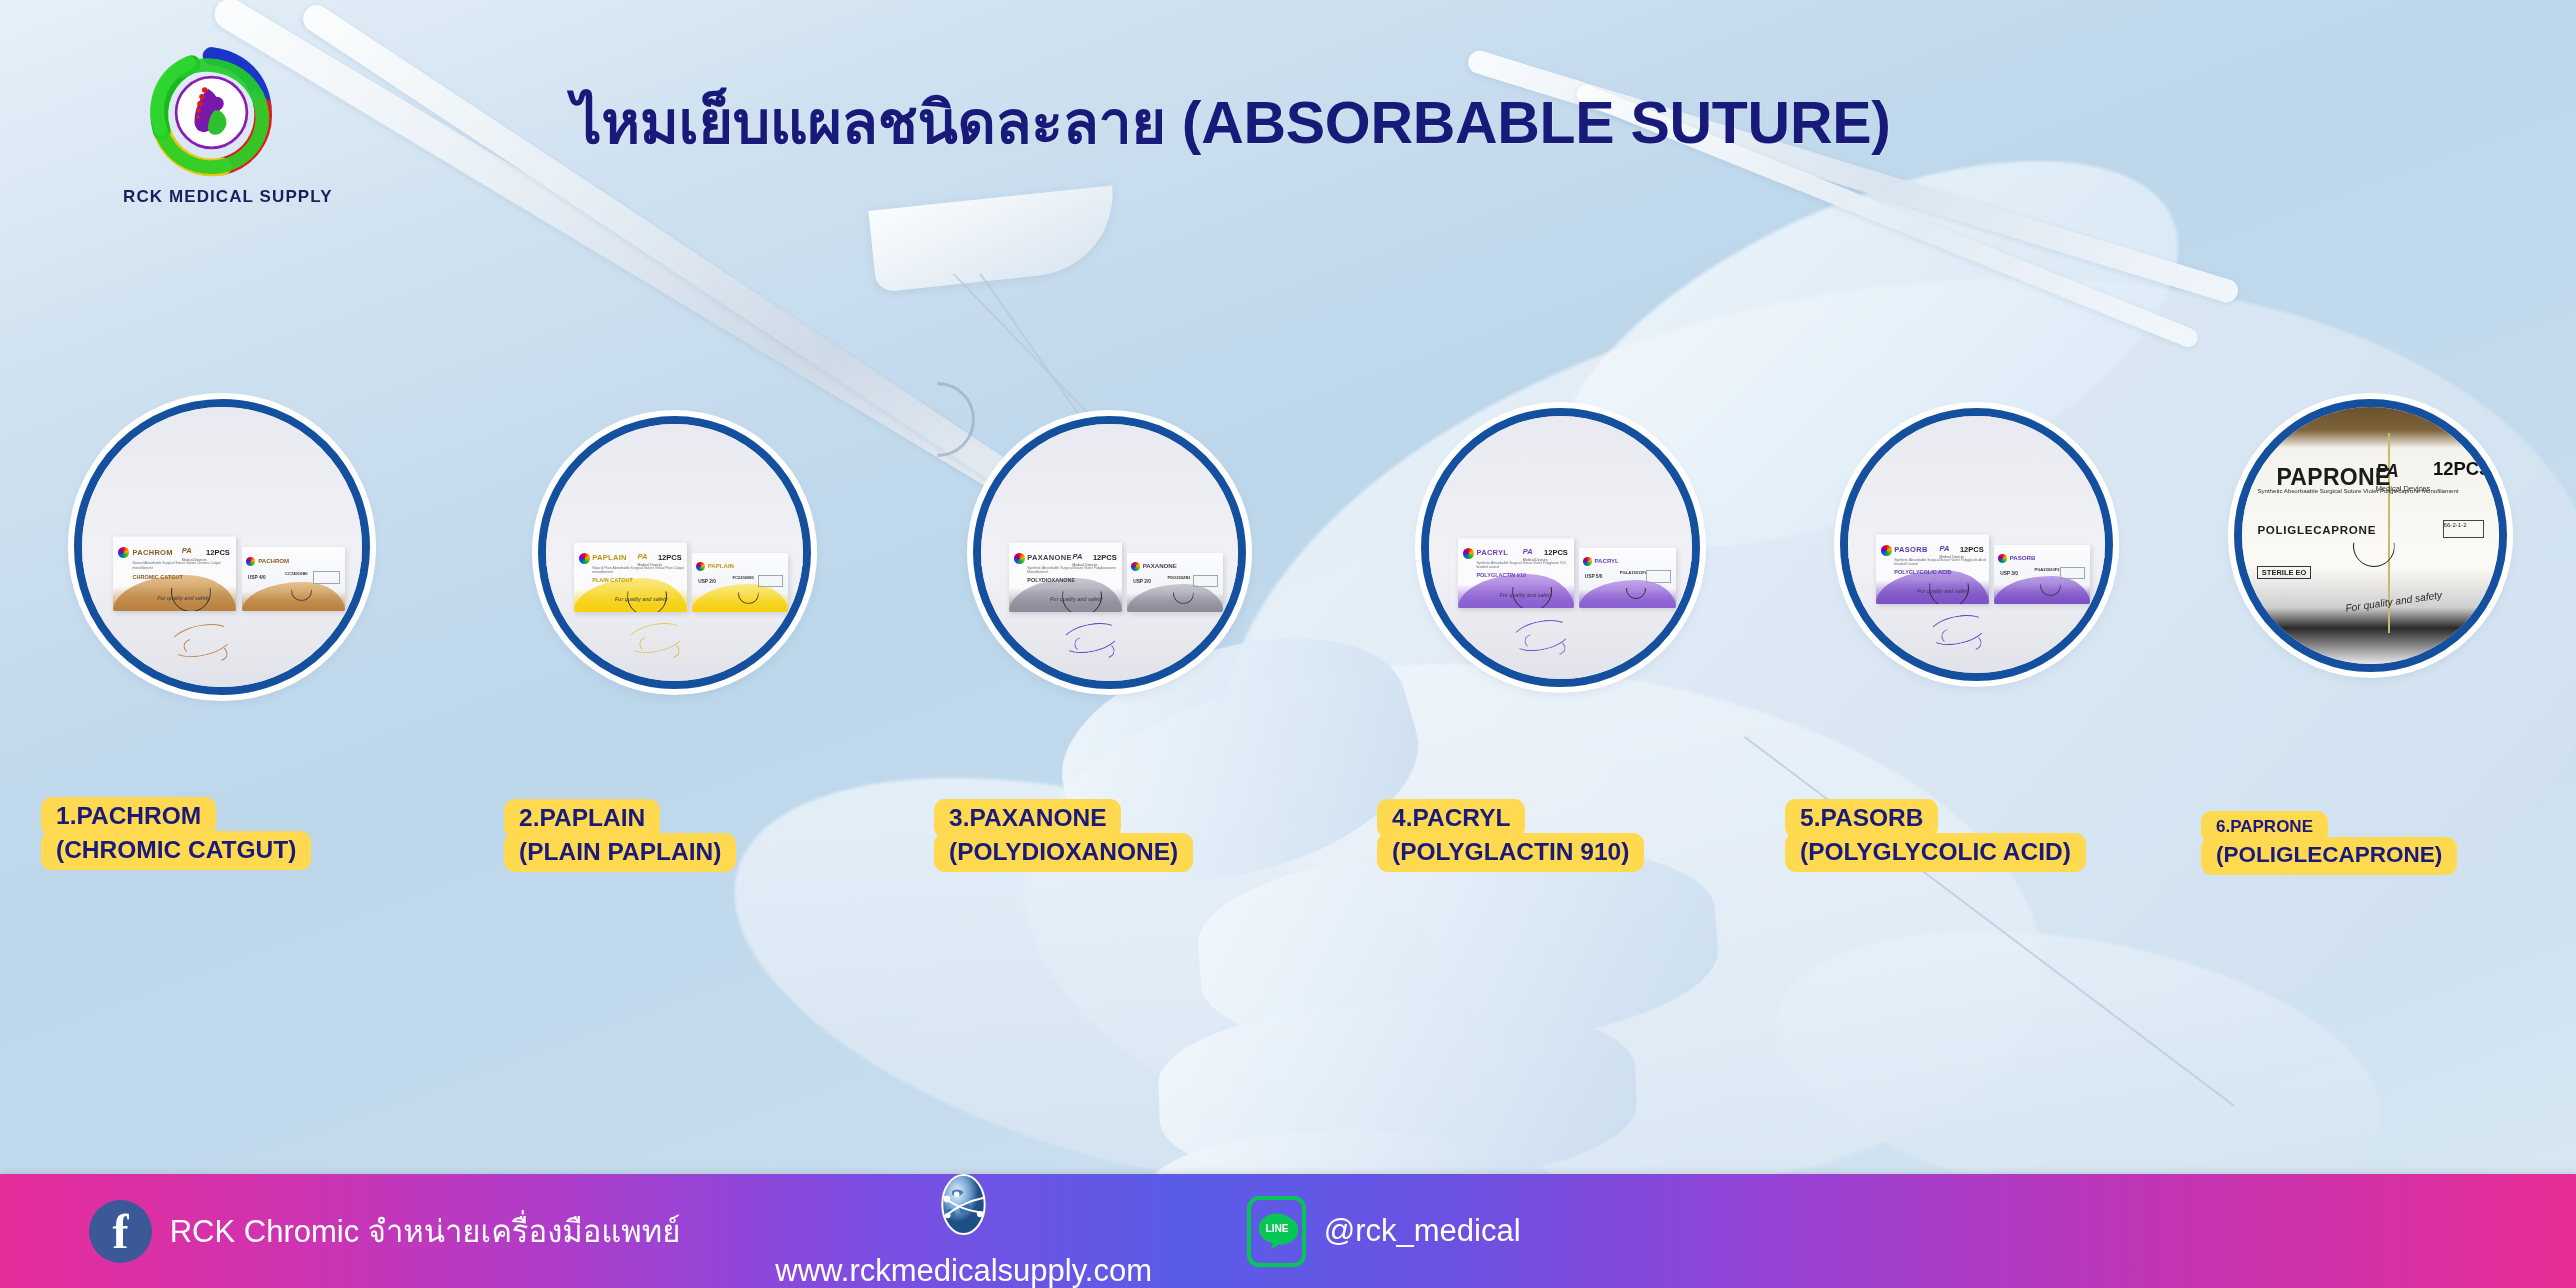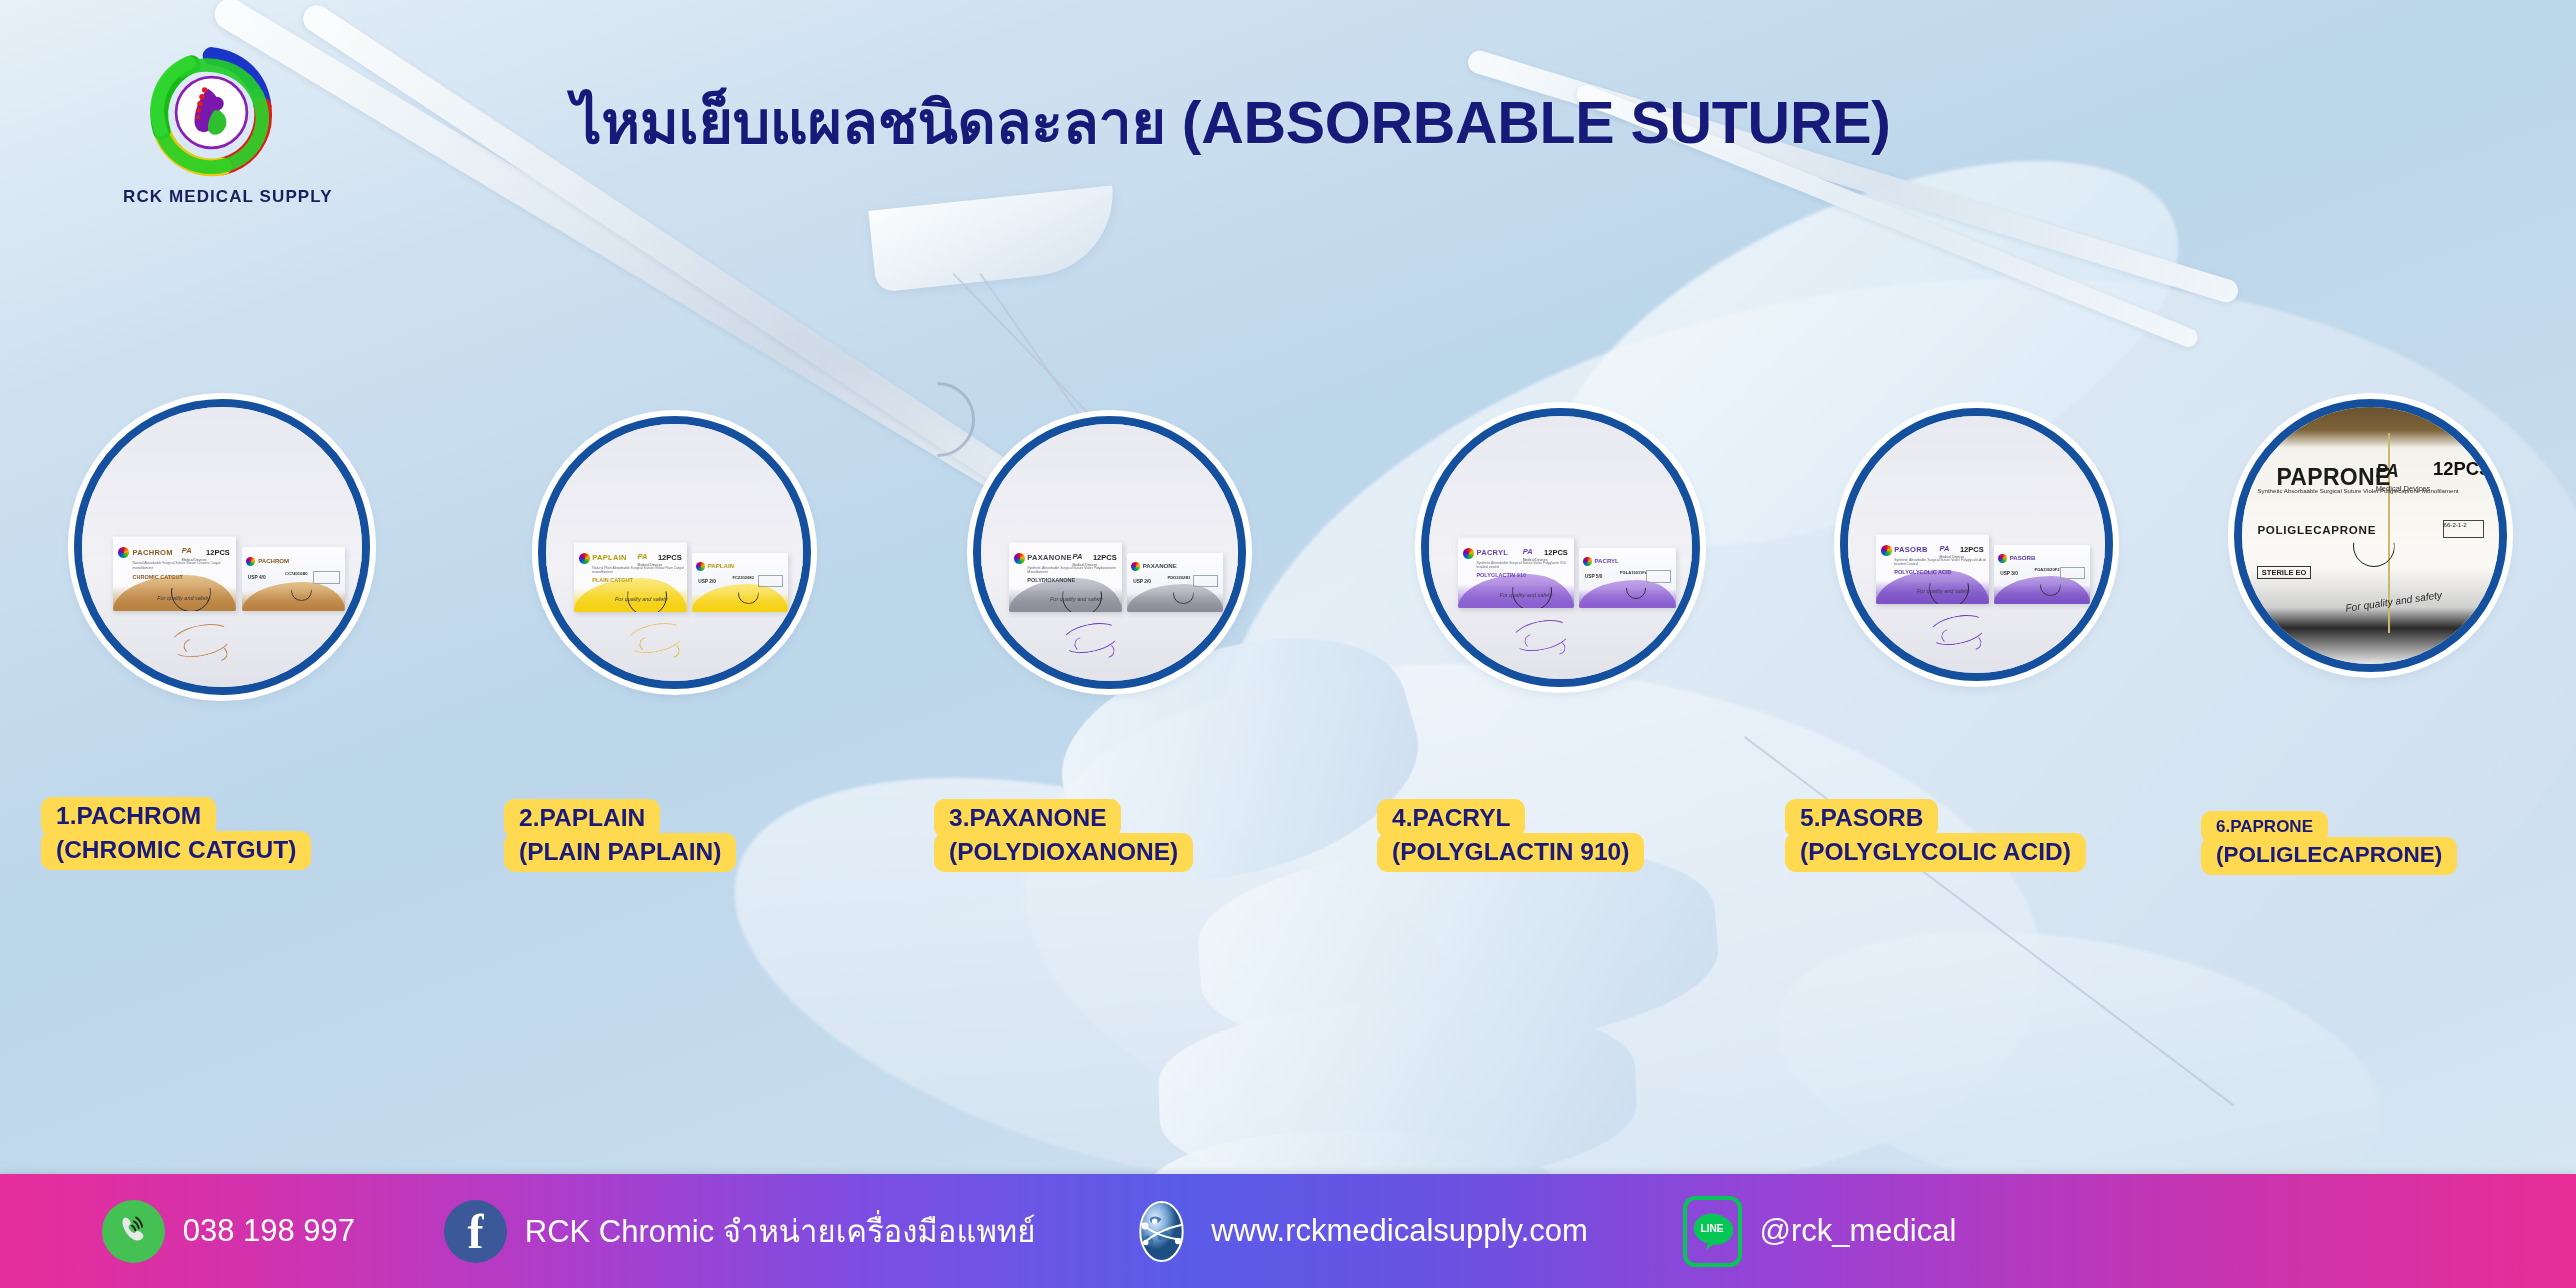--- a/index.html
+++ b/index.html
@@ -232,21 +232,21 @@
     background:linear-gradient(90deg,
       #e62d9b 0%, #d232ad 10%, #ad3dcb 22%, #7b4ee2 34%,
       #5a5ce8 46%, #6a52e2 56%, #9a42d4 70%, #c235b4 84%, #e82d96 100%);
     display:flex; align-items:center;
     box-shadow:0 -2px 6.8px rgba(0,0,0,.10);
   }
   .fitem { display:flex; align-items:center; gap:17.7px; color:#fff; }
   .fitem .ftxt { font-size:31px; font-weight:400; white-space:nowrap; }
   #f-phone { margin-left:102px; }
   #f-fb    { margin-left:89px; }
-  #f-web   { margin-left:95px; }
+  #f-web   { margin-left:95px;flex-direction:column; }
   #f-line  { margin-left:95px; }
 
   .ic-phone { width:63px; height:63px; border-radius:50%; background:#45c153;
               position:relative; display:flex; align-items:center; justify-content:center; }
   .ic-fb    { width:63px; height:63px; border-radius:50%; background:#3b5998;
               display:flex; align-items:center; justify-content:center;
               font-size:48px; font-weight:700; color:#fff;
               font-family:"Liberation Serif", serif; }
   .ic-globe { width:63px; height:63px; }
   .ic-line  { width:59px; height:71px; border:4.1px solid #06c755; border-radius:12.3px;
@@ -522,33 +522,20 @@
   <div class="l2">(POLYGLYCOLIC ACID)</div>
 </div>
 
 <div class="label" style="left:2201px; top:811px; width:341px;">
   <div class="l1" style="font-size:17px;">6.PAPRONE</div><br>
   <div class="l2" style="font-size:22.5px;">(POLIGLECAPRONE)</div>
 </div>
 
 <div id="footer">
 
-  <div class="fitem" id="f-phone">
-    <span class="ic-phone">
-      <svg width="42" height="42" viewBox="0 0 62 62">
-        <path d="M16 12c4-3 8 2 10 6 1 3-2 4-3 6-1 3 6 11 9 10 2-1 3-4 6-3 4 2 9 6 6 10-3 5-12 6-20-2S11 16 16 12z" fill="#e9e9e9"></path>
-        <g stroke="#111" stroke-width="2.6" fill="none" stroke-linecap="round">
-          <path d="M34 11c5 3 8 8 9 14"></path>
-          <path d="M31 17c4 2 6 6 7 10"></path>
-          <path d="M28 23c3 1 4 4 5 7"></path>
-        </g>
-      </svg>
-    </span>
-    <span class="ftxt">038 198 997</span>
-  </div>
 
   <div class="fitem" id="f-fb">
     <span class="ic-fb">f</span>
     <span class="ftxt">RCK Chromic จำหน่ายเครื่องมือแพทย์</span>
   </div>
 
   <div class="fitem" id="f-web">
     <span class="ic-globe">
       <svg viewBox="0 0 92 92" width="63" height="63">
         <defs>

